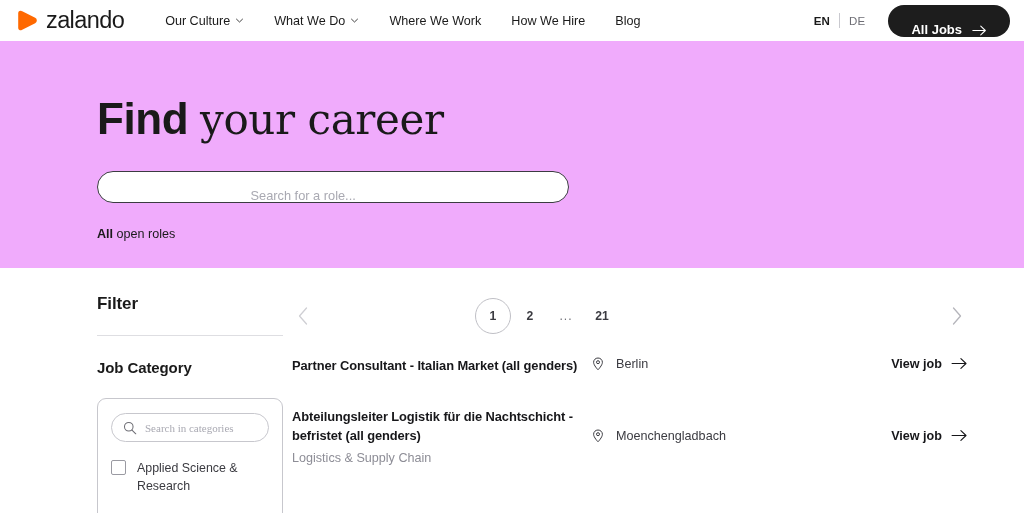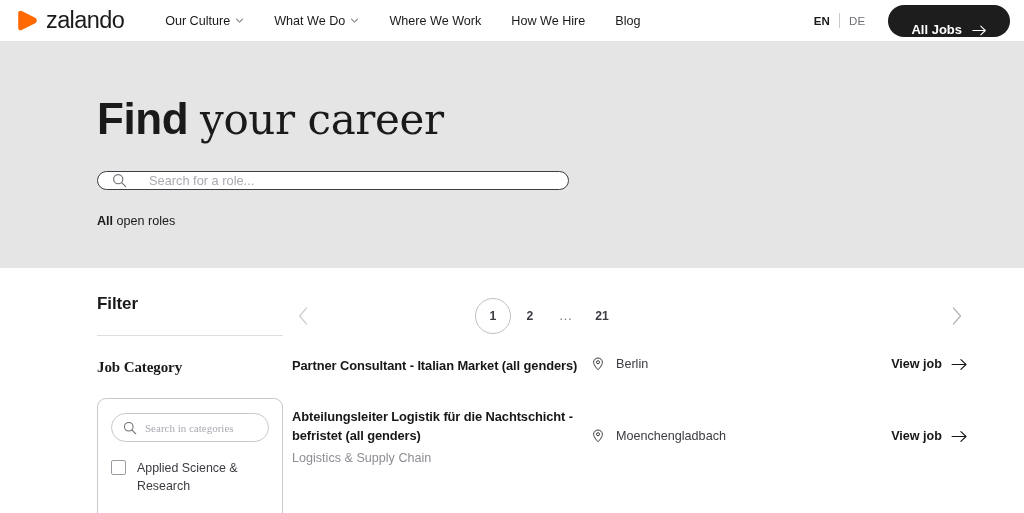--- a/index.html
+++ b/index.html
@@ -81,21 +81,21 @@
     font-size: 13px;
     font-weight: 700;
     cursor: pointer;
     white-space: nowrap;
   }
   .arrow-r { width: 15px; height: 13px; display:block; }
 
   
   .hero {
     height: 227px;
-    background: #e5e5e5;
+    background: #f0abfc;
     padding: 0 0 0 97px;
     position: relative;
   }
   .hero-title {
     padding-top: 56px;
     font-size: 44px;
     line-height: 1;
     color: #1a1a1a;
     letter-spacing: -0.4px;
   }
@@ -104,28 +104,29 @@
     font-weight: 700;
   }
   .hero-title .serif {
     font-family: "DejaVu Serif", "Liberation Serif", serif;
     font-weight: 400;
     font-size: 42px;
   }
   .search-wrap {
     margin-top: 30px;
     width: 472px;
-    height: 19px;
+    height: 32px;
     background: #ffffff;
     border: 1.2px solid #3c3c42;
     border-radius: 18px;
     display: flex;
     align-items: center;
     padding: 0 14px;
-    gap: 22px;
+    gap: 16px;
+    flex-direction: column;
   }
   .search-wrap svg { display:block; }
   .search-input {
     flex: 1;
     border: none;
     outline: none;
     background: transparent;
     font-family: "Liberation Sans", sans-serif;
     font-size: 12.8px;
     color: #1a1a1a;
@@ -156,21 +157,20 @@
     height: 1px;
     background: #dedee2;
     width: 186px;
   }
   .job-cat-title {
     margin-top: 23px;
     font-size: 15px;
     font-weight: 700;
     color: #1a1a1a;
     letter-spacing: -0.1px;
-    font-family: Liberation Serif, serif;
   }
   .cat-box {
     margin-top: 22px;
     width: 186px;
     border: 1px solid #c7c7cd;
     border-radius: 9px;
     padding: 14px 13px 0 13px;
     height: 130px;
     overflow: hidden;
   }
@@ -279,21 +279,21 @@
     align-items: center;
     gap: 12px;
     font-size: 12.6px;
     color: #3b3b41;
     padding-top: 1px;
   }
   .job-loc.offset { padding-top: 22px; }
   .job-action {
     margin-left: auto;
     display: flex;
-    align-items: flex-end;
+    align-items: flex-start;
     gap: 9px;
     font-size: 12.6px;
     font-weight: 700;
     color: #17171a;
     cursor: pointer;
     padding-top: 1px;
     white-space: nowrap;
   }
   .job-action.offset { padding-top: 22px; }
 </style>

